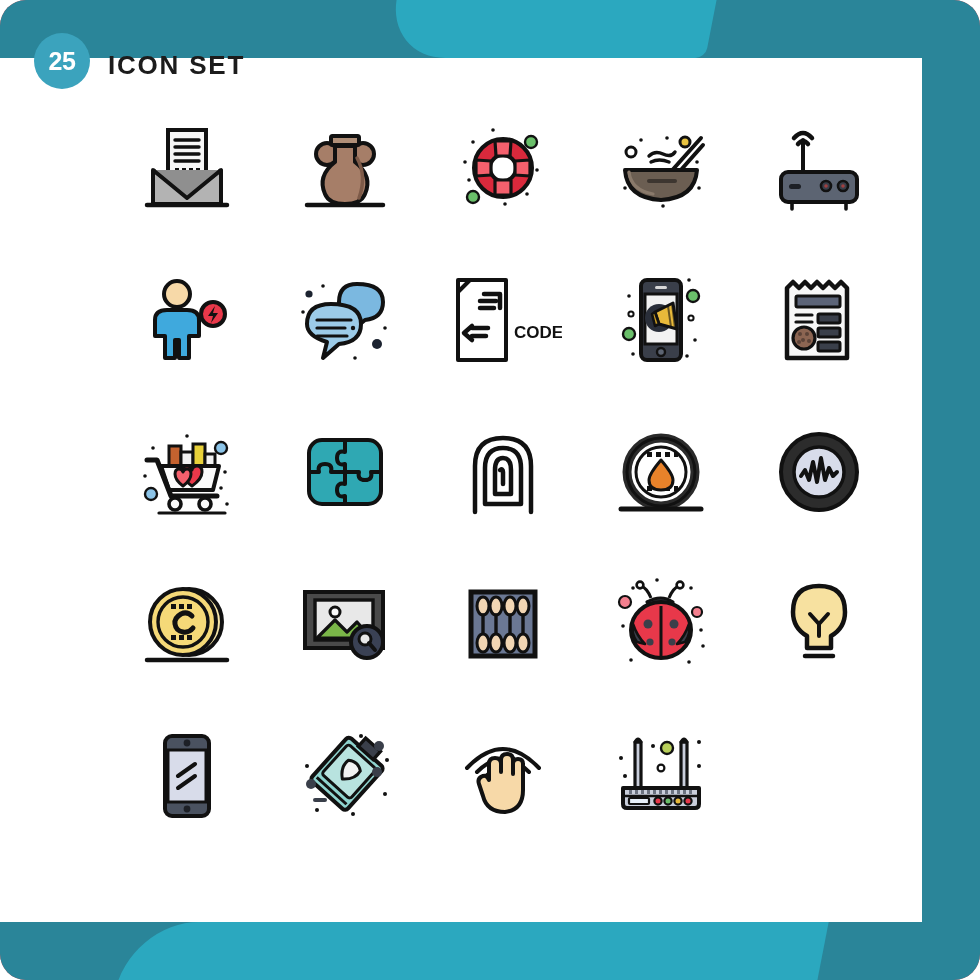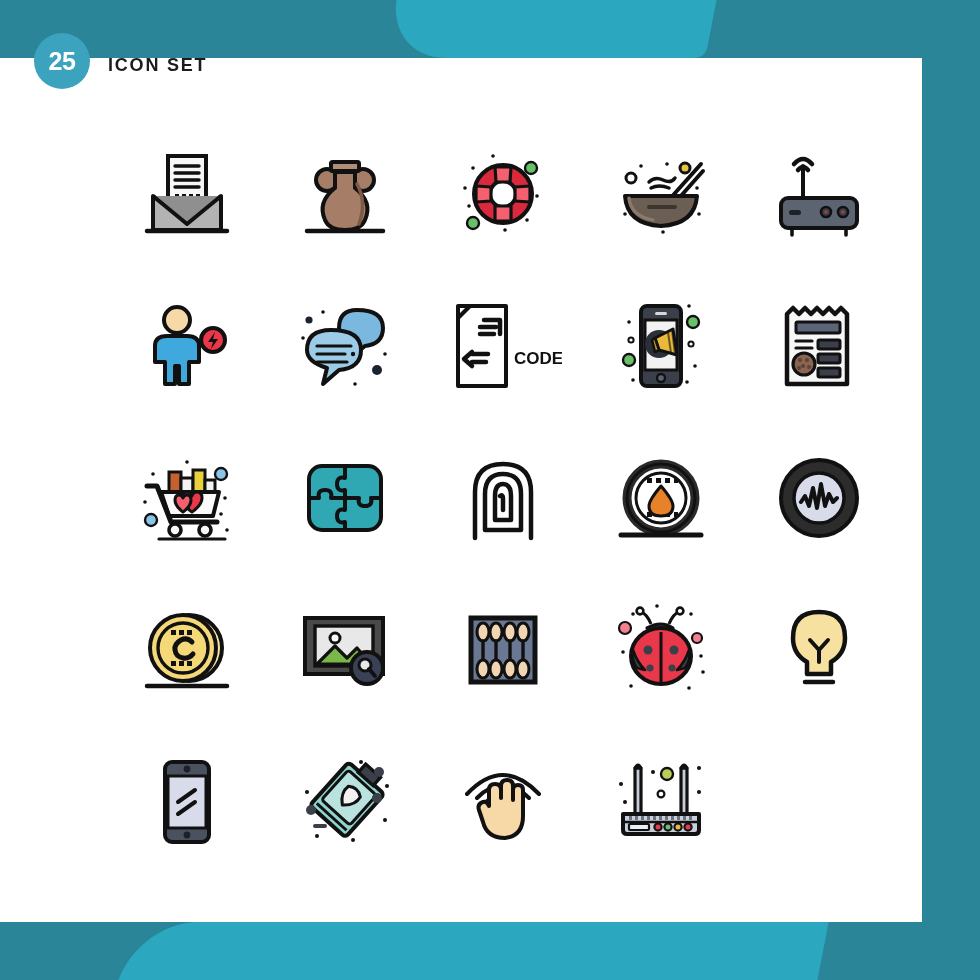--- a/index.html
+++ b/index.html
@@ -4,21 +4,21 @@
 <title>Icon Set 25</title>
 <style>
   html,body{margin:0;padding:0;}
   body{
     width:980px;height:980px;
     background:#ffffff;
     font-family:"Liberation Sans", sans-serif;
     overflow:hidden;
     position:relative;
   }
-  #stage{position:absolute;left:0;top:0;width:980px;height:980px;overflow:hidden;background:#ef4444;}
+  #stage{position:absolute;left:0;top:0;width:980px;height:980px;overflow:hidden;background:#ef4444;border-radius:26px;}
 
   
   .frame-dark{
     position:absolute;left:0;top:0;width:980px;height:980px;
     background:#2a8599;
   }
   .frame-inner-white{
     position:absolute;left:0;top:58px;width:922px;height:864px;
     background:#ffffff;
   }
@@ -37,31 +37,31 @@
   }
 
   
   .header{position:absolute;left:34px;top:33px;display:flex;align-items:center;gap:18px;}
   .badge{
     width:56px;height:56px;border-radius:50%;
     background:#3ba3bd;color:#ffffff;
     display:flex;align-items:center;justify-content:center;
     font-size:25px;font-weight:bold;letter-spacing:-0.5px;
   }
-  .title{font-size:18px;font-weight:bold;letter-spacing:1.8px;color:#1c1c1c;margin-top:8px;}
+  .title{font-size:26px;font-weight:bold;letter-spacing:1.8px;color:#1c1c1c;margin-top:8px;}
 
   
   .grid{
     position:absolute;left:108px;top:118px;
     width:790px;height:760px;
     display:grid;
     grid-template-columns:repeat(5,1fr);
     grid-template-rows:repeat(5,1fr);
   }
-  .cell{display:flex;align-items:center;justify-content:center;}
+  .cell{display:flex;justify-content:center;}
   .cell svg{display:block;}
 </style>
 </head>
 <body>
 
 <div id="stage">
 
   <div class="frame-dark"></div>
   <div class="frame-inner-white"></div>
   <div class="ribbon-top"></div>

